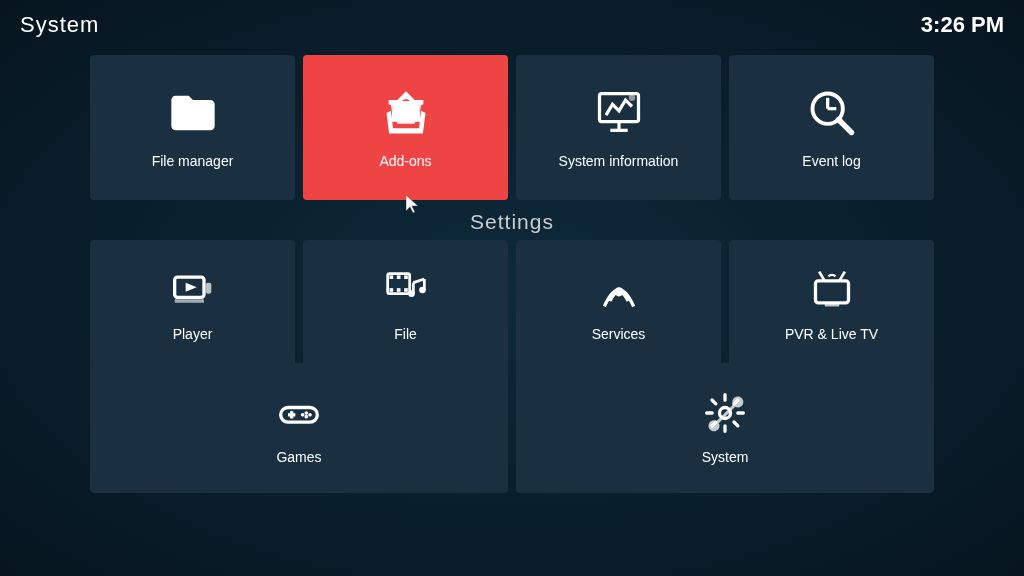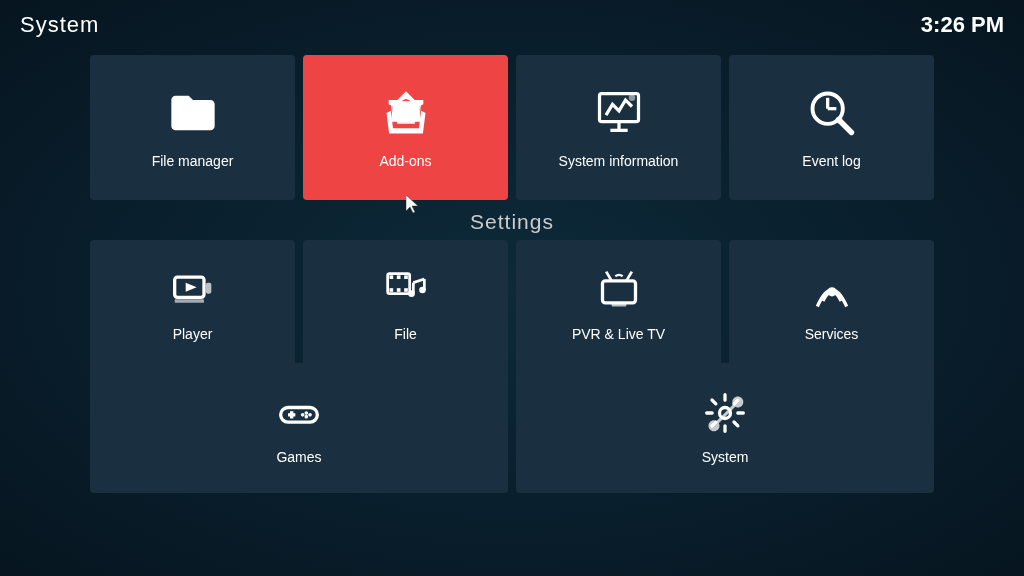--- a/index.html
+++ b/index.html
@@ -240,42 +240,42 @@
         <circle cx="21" cy="12" r="1.8" fill="white"></circle>
       </svg>
     </div>
     <span class="tile-label">File</span>
   </div>
 
   <div class="tile">
     <div class="tile-icon tile-icon-sm">
       <svg viewBox="0 0 24 24">
 
-        <rect x="3" y="7" width="18" height="12" rx="1.5" fill="none" stroke="white" stroke-width="1.8"></rect>
-        <rect x="8" y="19" width="8" height="2" rx="0.5" fill="white" opacity="0.7"></rect>
-
-        <line x1="8" y1="7" x2="5" y2="2" stroke="white" stroke-width="1.5"></line>
-        <line x1="16" y1="7" x2="19" y2="2" stroke="white" stroke-width="1.5"></line>
-
-        <path d="M10 4.5 Q12 3 14 4.5" fill="none" stroke="white" stroke-width="1.2"></path>
-      </svg>
-    </div>
-    <span class="tile-label">PVR &amp; Live TV</span>
-  </div>
-
-  <div class="tile">
-    <div class="tile-icon tile-icon-sm">
-      <svg viewBox="0 0 24 24">
-
         <circle cx="12" cy="13" r="2.5" fill="white"></circle>
         <path d="M7 18 Q12 8 17 18" fill="none" stroke="white" stroke-width="1.8"></path>
         <path d="M4 21 Q12 3 20 21" fill="none" stroke="white" stroke-width="1.8"></path>
       </svg>
     </div>
     <span class="tile-label">Services</span>
+  </div>
+
+  <div class="tile">
+    <div class="tile-icon tile-icon-sm">
+      <svg viewBox="0 0 24 24">
+
+        <rect x="3" y="7" width="18" height="12" rx="1.5" fill="none" stroke="white" stroke-width="1.8"></rect>
+        <rect x="8" y="19" width="8" height="2" rx="0.5" fill="white" opacity="0.7"></rect>
+
+        <line x1="8" y1="7" x2="5" y2="2" stroke="white" stroke-width="1.5"></line>
+        <line x1="16" y1="7" x2="19" y2="2" stroke="white" stroke-width="1.5"></line>
+
+        <path d="M10 4.5 Q12 3 14 4.5" fill="none" stroke="white" stroke-width="1.2"></path>
+      </svg>
+    </div>
+    <span class="tile-label">PVR &amp; Live TV</span>
   </div>
 
 </div>
 
 <div id="bottom-row">
 
   <div class="tile">
     <div class="tile-icon tile-icon-sm">
       <svg viewBox="0 0 24 24">
 

